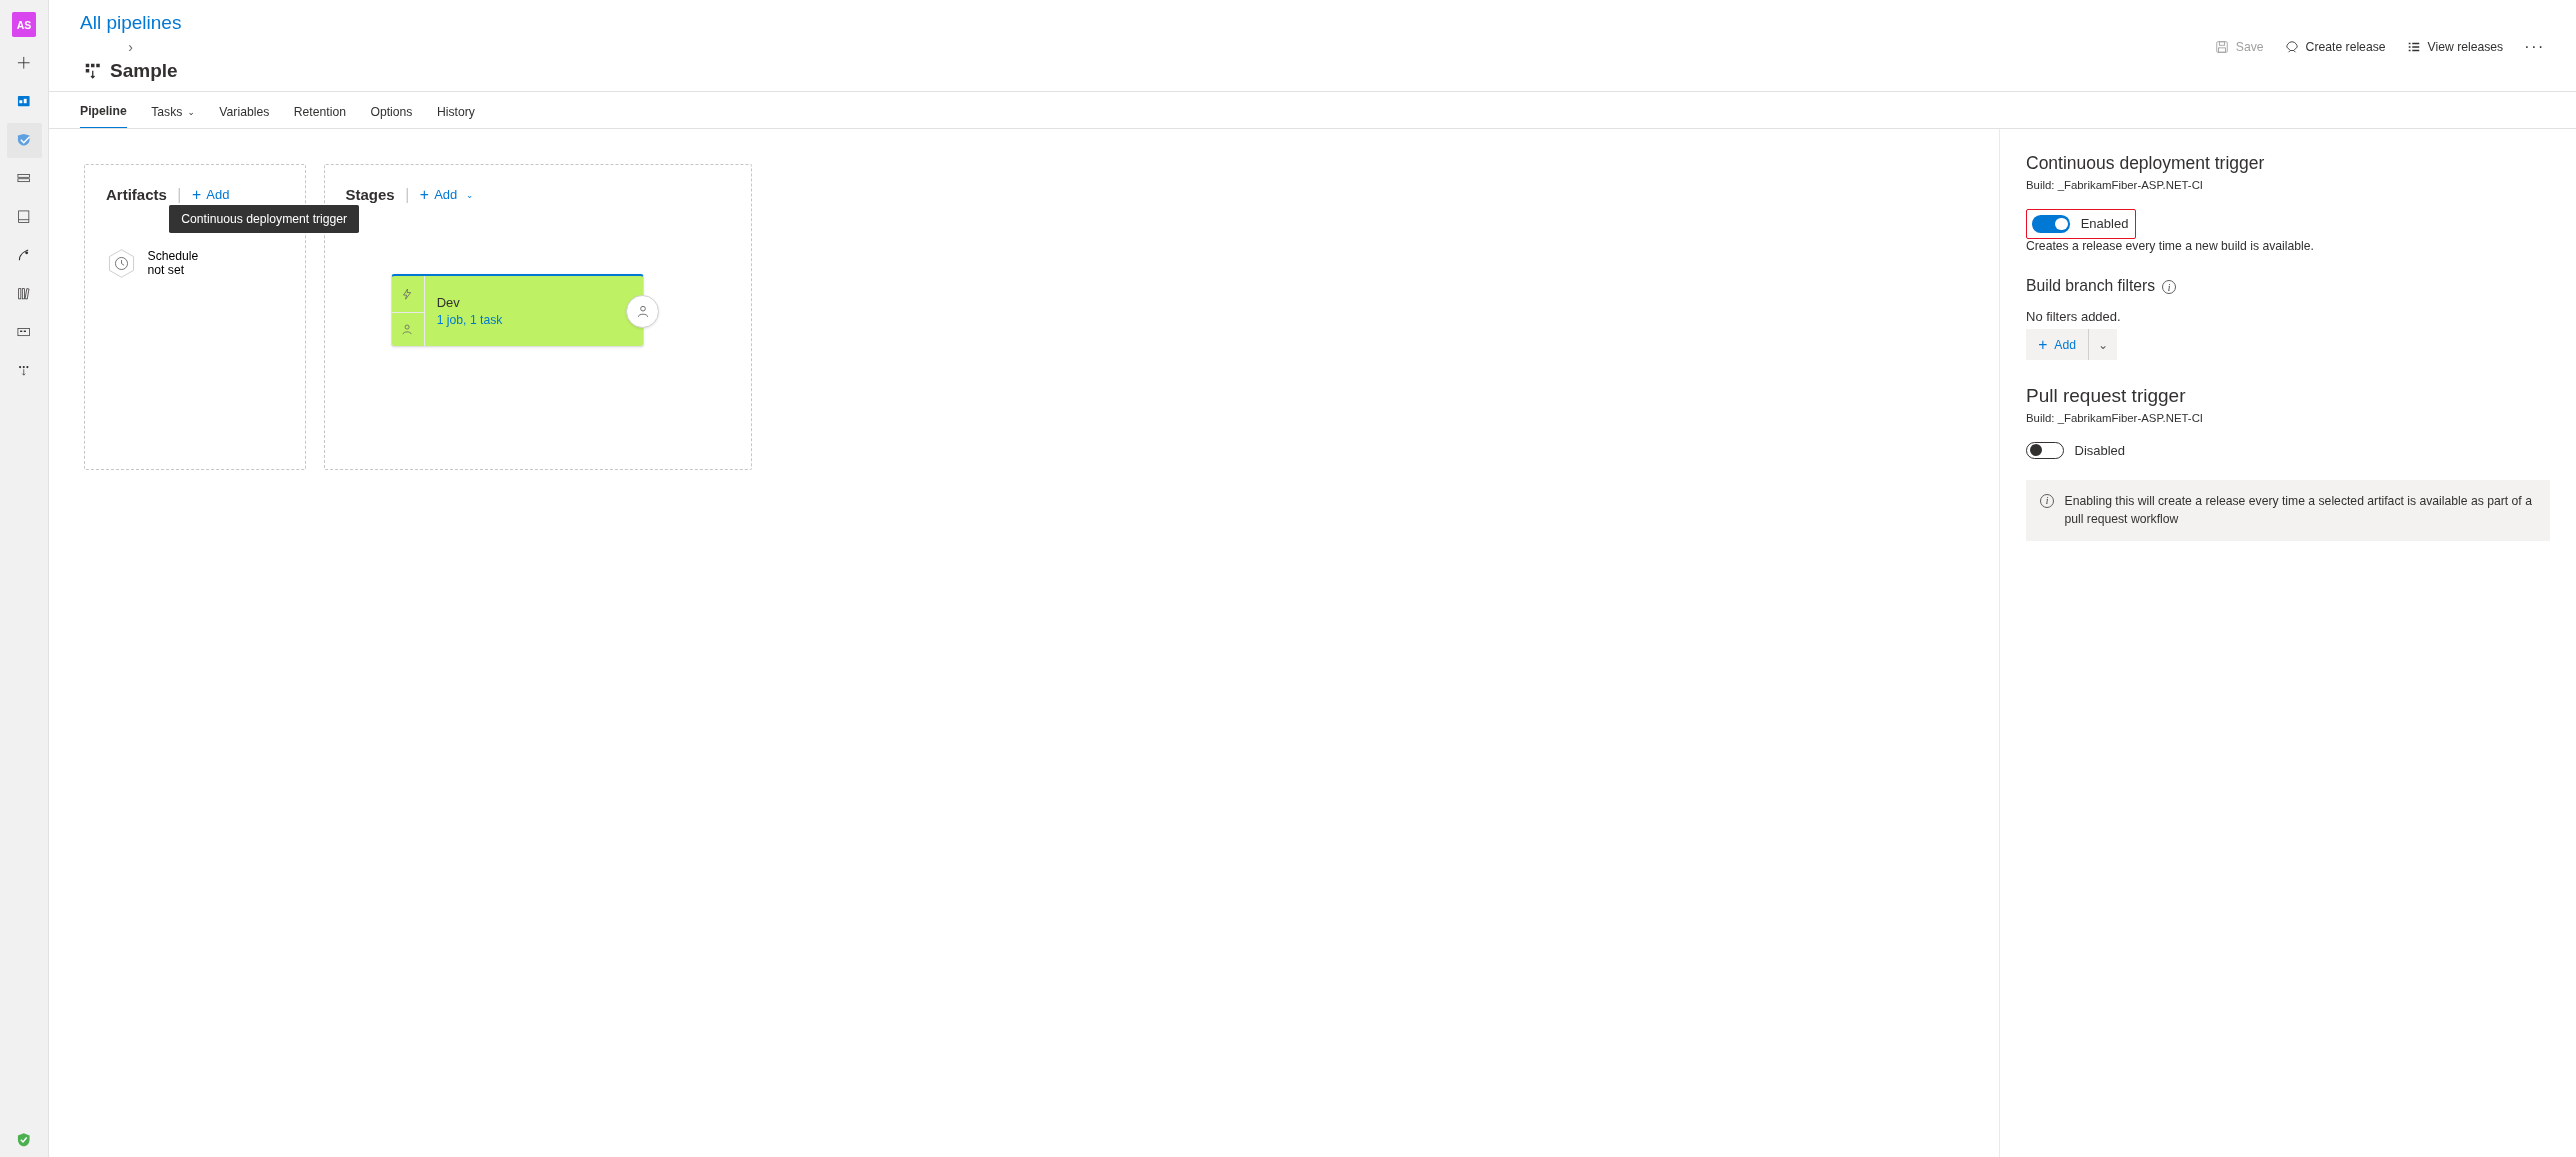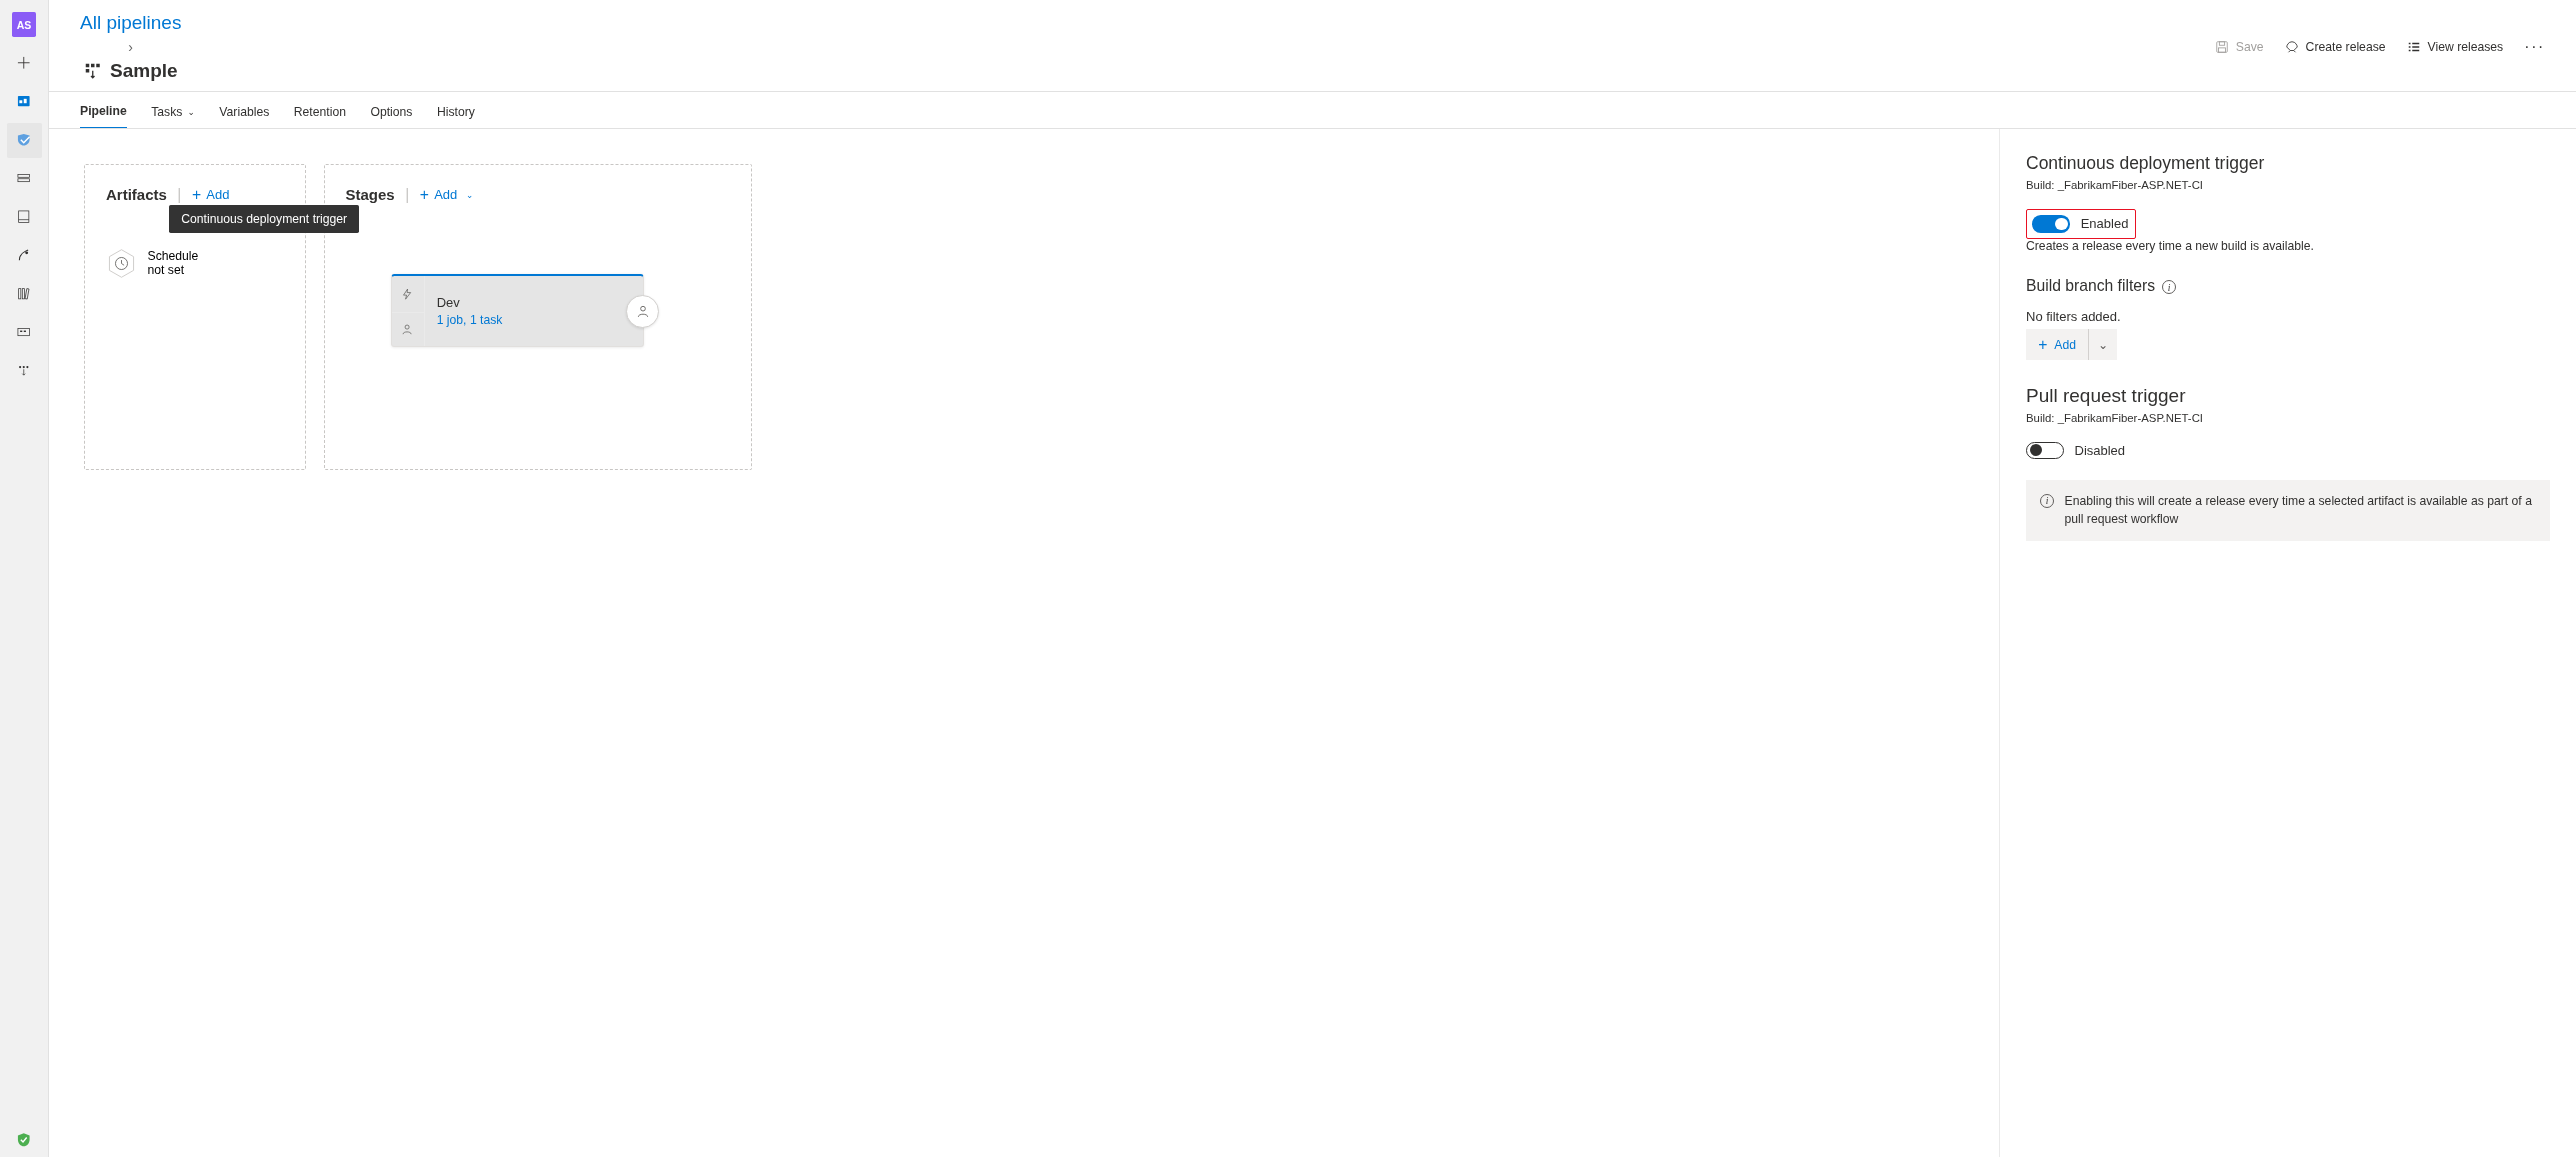--- a/index.html
+++ b/index.html
@@ -1,21 +1,21 @@
 <!DOCTYPE html>
 <html style="font-size:14px"><head>
   <meta charset="utf-8">
   <style>
     * { box-sizing: border-box; margin: 0; padding: 0; }
     body { font-family: "Segoe UI", -apple-system, sans-serif; font-size: 12.2px; color: #323130; background: #fff; }
     .app { display: flex; height: 100vh; }
     .leftrail { width: 49px; background: #f1f1f1; border-right: 0.9px solid #e1e1e1; display: flex; flex-direction: column; align-items: center; padding-top: 7px; gap: 3.5px; }
     .rail-item { width: 35px; height: 35px; display: flex; align-items: center; justify-content: center; cursor: pointer; border-radius: 1.7px; }
     .rail-item.selected { background: #e6e6e6; }
-    .avatar { width: 24.5px; height: 24.5px; background: #8b5cf6; color: #fff; font-size: 10.5px; font-weight: 600; display: flex; align-items: center; justify-content: center; border-radius: 1.7px; }
+    .avatar { width: 24.5px; height: 24.5px; background: #d946ef; color: #fff; font-size: 10.5px; font-weight: 600; display: flex; align-items: center; justify-content: center; border-radius: 1.7px; }
     .rail-icon { width: 17.5px; height: 17.5px; }
     .content { flex: 1; display: flex; flex-direction: column; }
     .header { display: flex; align-items: center; justify-content: space-between; padding: 12.2px 31px 8.7px 31px; border-bottom: 0.9px solid #e1e1e1; }
     .breadcrumb { display: flex; align-items: center; gap: 5px; font-size: 19px; flex-direction: column; }
     .bc-link { color: #0078d4; text-decoration: none; }
     .bc-chevron { color: #666; font-size: 14px; }
     .pipe-title { color: #323130; font-weight: 700; display: flex; align-items: center; }
     .header-actions { display: flex; align-items: center; gap: 21px; }
     .action-btn { display: flex; align-items: center; gap: 7px; cursor: pointer; color: #323130; }
     .action-btn.disabled { color: #a19f9d; cursor: default; }
@@ -37,21 +37,21 @@
     .plus { font-size: 15.7px; font-weight: 300; }
     .tooltip { position: absolute; background: #333; color: #fff; padding: 7px 12.2px; border-radius: 1.7px; white-space: nowrap; top: 19px; left: 70px; font-size: 12.2px; z-index: 10; }
     .artifact-card { position: relative; border: 0.9px solid #e1dfdd; border-radius: 3.5px; box-shadow: 0 0.9px 2.6px rgba(0,0,0,0.08); padding: 15.7px 14px 12.2px 14px; background: #fff; margin-top: 24.5px; }
     .trigger-badge { position: absolute; top: -21px; right: -19px; width: 42px; height: 42px; }
     .trigger-outline { position: absolute; top: -24.5px; right: -23px; width: 49px; height: 49px; border: 1.7px solid #e81123; border-radius: 1.7px; pointer-events: none; }
     .trigger-btn { width: 38px; height: 38px; border-radius: 50%; border: 1.7px solid #0078d4; background: #fff; box-shadow: 0 0.9px 3.5px rgba(0,0,0,0.15); display: flex; align-items: center; justify-content: center; cursor: pointer; }
     .artifact-name { font-size: 12.2px; line-height: 1.4; word-break: break-word; margin-top: 5.2px; }
     .factory-icon { width: 17.5px; height: 15.7px; }
     .schedule { display: flex; align-items: center; gap: 10.5px; margin-top: 44px; padding-left: 7px; color: #000000; }
     .hex { width: 31px; height: 31px; display: flex; align-items: center; justify-content: center; }
-    .stage-card { border: 0.9px solid #e1dfdd; border-radius: 3.5px; box-shadow: 0 0.9px 2.6px rgba(0,0,0,0.08); background: #e5e5e5; border-top: 2.6px solid #0078d4; position: relative; margin-top: 70px; margin-left: 52px; width: 253px; height: 73px; display: flex; }
+    .stage-card { border: 0.9px solid #e1dfdd; border-radius: 3.5px; box-shadow: 0 0.9px 2.6px rgba(0,0,0,0.08); background: #bef264; border-top: 2.6px solid #0078d4; position: relative; margin-top: 70px; margin-left: 52px; width: 253px; height: 73px; display: flex; }
     .stage-left { width: 33px; border-right: 0.9px solid #eaeaea; display: flex; flex-direction: column; }
     .stage-left-top { height: 37px; border-bottom: 0.9px solid #eaeaea; display: flex; align-items: center; justify-content: center; }
     .stage-left-bot { flex: 1; display: flex; align-items: center; justify-content: center; }
     .stage-body { padding: 10.5px 12.2px; display: flex; flex-direction: column; justify-content: center; gap: 3.5px; }
     .stage-name { font-size: 13px; }
     .stage-meta { color: #0078d4; font-size: 12.2px; cursor: pointer; }
     .stage-person { position: absolute; right: -16.6px; top: 19px; width: 33px; height: 33px; border-radius: 50%; border: 0.9px solid #d2d0ce; background: #fff; box-shadow: 0 0.9px 2.6px rgba(0,0,0,0.1); display: flex; align-items: center; justify-content: center; cursor: pointer; }
     .rpanel { width: 577px; border-left: 0.9px solid #eaeaea; padding: 24.5px 26px; overflow-y: auto; }
     .rp-h { font-size: 17.5px; font-weight: 400; margin-bottom: 5.2px; }
     .rp-sub { font-size: 11.4px; color: #323130; margin-bottom: 17.5px; }

